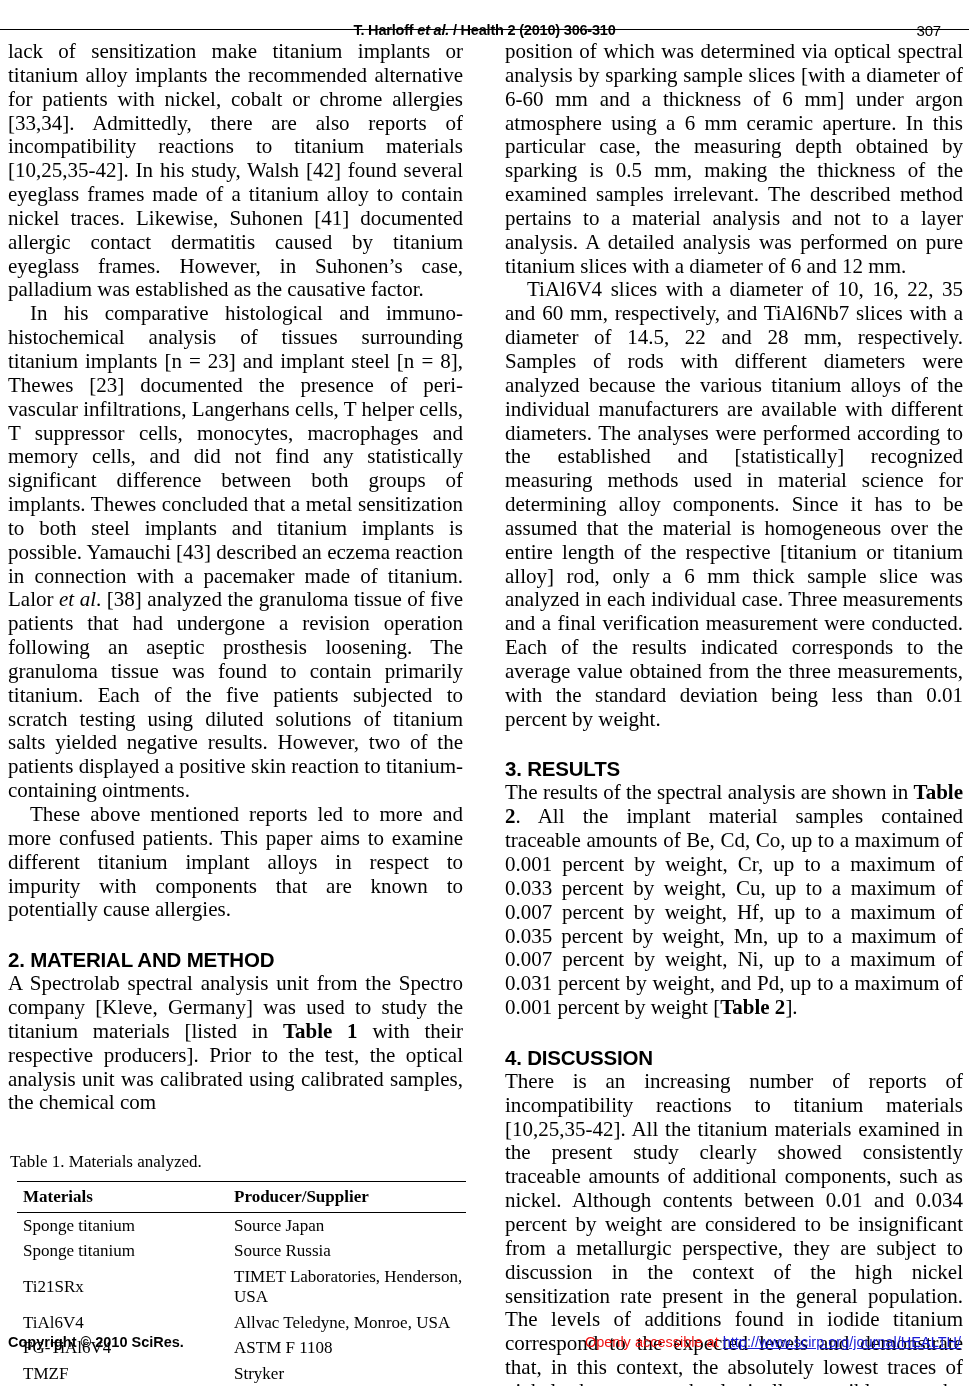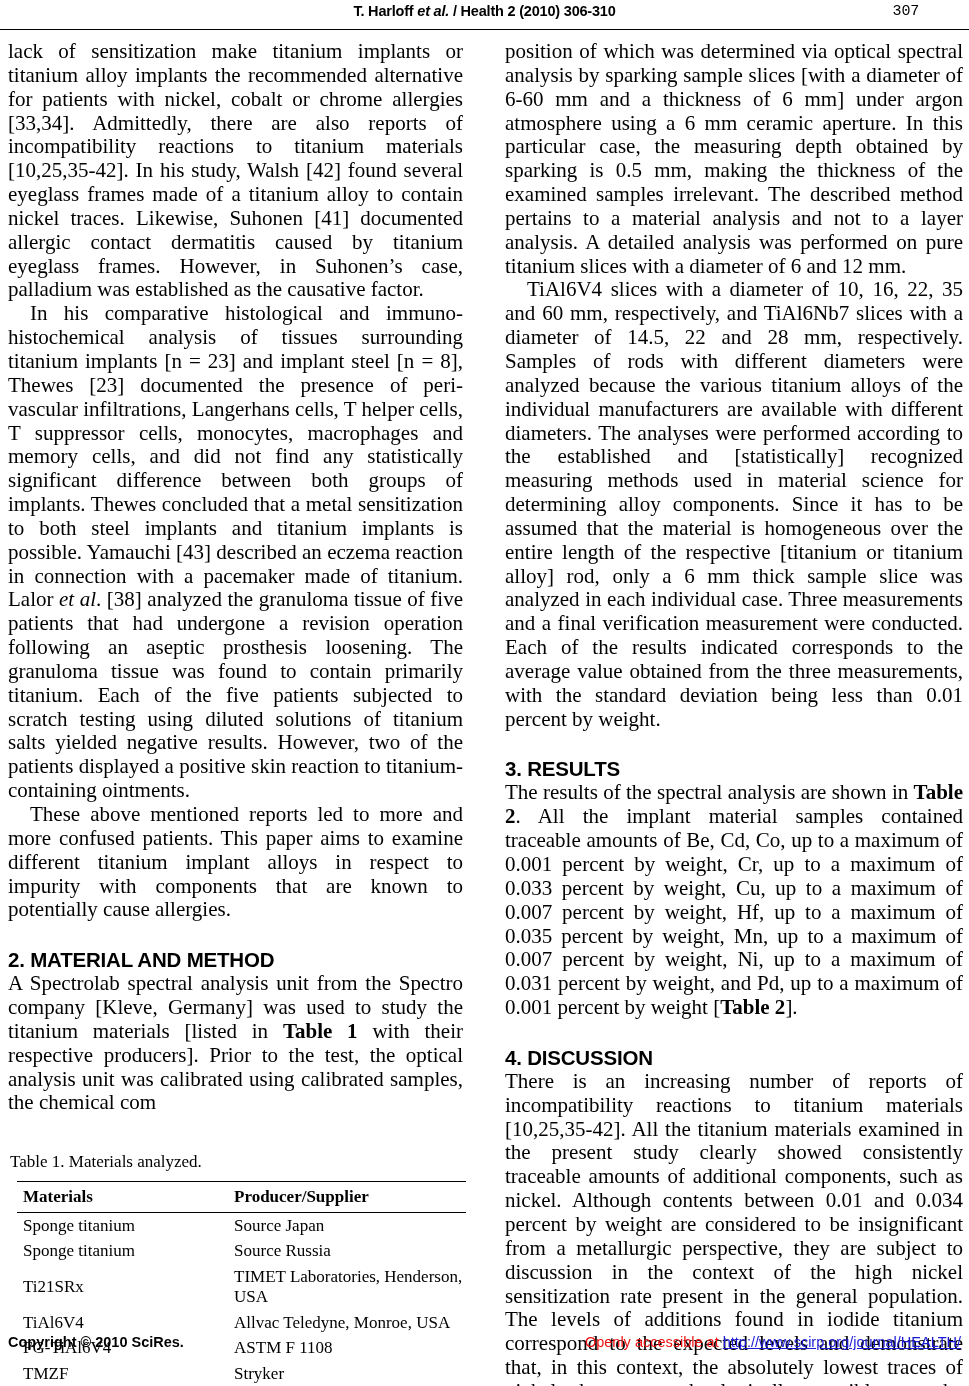--- a/index.html
+++ b/index.html
@@ -12,44 +12,45 @@
     height: 1386px;
     position: relative;
     font-family: "Liberation Serif", "DejaVu Serif", serif;
     color: #000000;
     overflow: hidden;
   }
 
   
   #running-head {
     position: absolute;
-    top: 3px;
+    top: 22px;
     left: 0;
     width: 929px;
     height: 20px;
     font-family: "Liberation Sans", sans-serif;
     font-size: 14.5px;
     font-weight: 600;
     letter-spacing: -0.2px;
+    padding-left: 22px;
   }
   #running-head .rh-center {
     position: absolute;
     left: 0;
     width: 969px;
     text-align: center;
     white-space: pre;
   }
   #running-head .rh-center i {
     font-style: italic;
   }
   #running-head .rh-page {
     position: absolute;
     right: 10px;
     top: 0;
-    font-family: Liberation Mono, monospace;
+    font-family: Liberation Sans, sans-serif;
     font-weight: 400;
     font-size: 15px;
   }
   #header-rule {
     position: absolute;
     top: 29px;
     left: 0;
     width: 969px;
     height: 1px;
     background: #000000;

